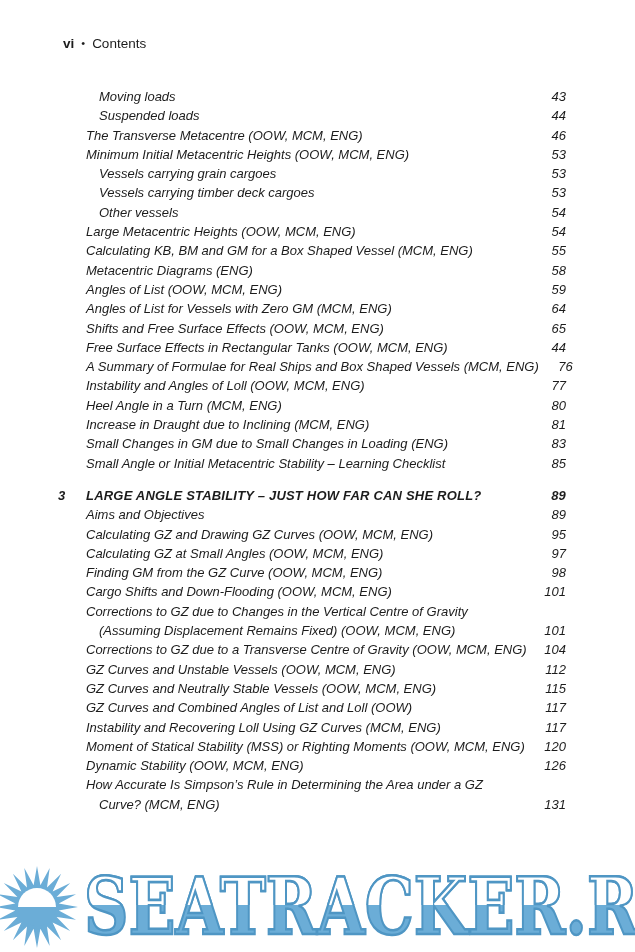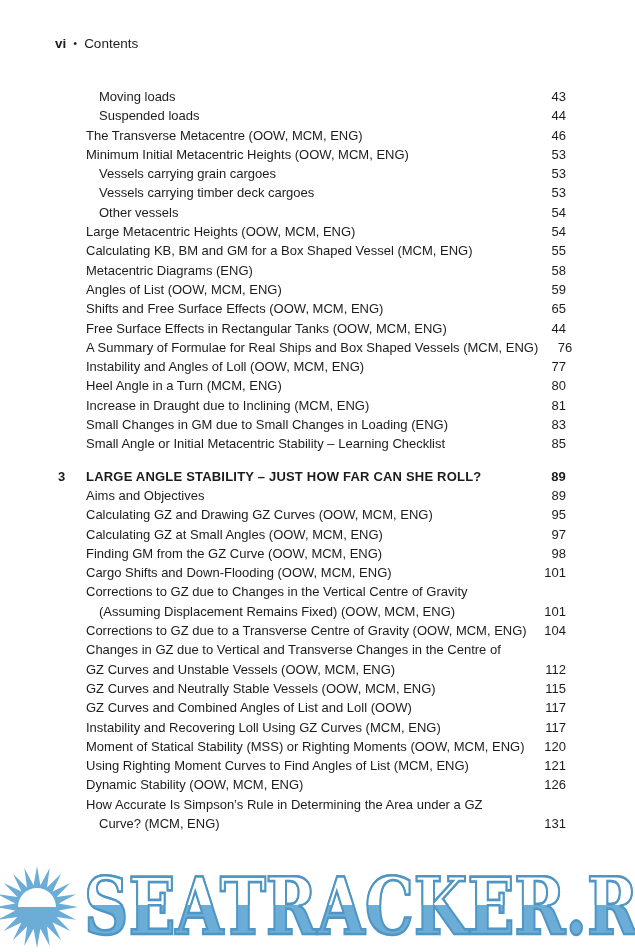--- a/index.html
+++ b/index.html
@@ -8,28 +8,28 @@
     --text-color:#1c1c1c;
     --page-bg:#ffffff;
   }
   html,body{margin:0;padding:0;}
   body{background:#e8e8e8;font-family:"Liberation Sans",sans-serif;}
   .page{
     position:relative;width:635px;height:952px;background:var(--page-bg);
     overflow:hidden;color:var(--text-color);
   }
   .header{
-    position:absolute;top:34px;left:55px;font-size:13.5px;line-height:20px;
+    position:absolute;top:34px;left:63px;font-size:13.5px;line-height:20px;
     display:flex;align-items:baseline;gap:7px;
   }
   .folio{font-weight:bold;}
   .bullet{font-size:11px;position:relative;top:-1px;}
   .toc{
     position:absolute;top:87px;left:86px;right:69px;
-    font-size:13px;line-height:19.3px;
+    font-size:13px;line-height:19.3px;font-style:italic;
   }
   .toc-row{
     display:flex;align-items:baseline;height:19.3px;position:relative;
   }
   .toc-row.bold{font-weight:bold;letter-spacing:.2px;}
   .toc-row.indent2{padding-left:13px;}
   .toc-title{flex:1 1 auto;white-space:nowrap;}
   .toc-page{flex:0 0 auto;min-width:34px;text-align:right;white-space:nowrap;}
   .chnum{
     position:absolute;left:-28px;top:0;font-weight:bold;
@@ -119,20 +119,25 @@
       <span class="toc-title">Metacentric Diagrams (ENG)</span>
       <span class="toc-page">58</span>
     </div>
       <div class="toc-row">
 
       <span class="toc-title">Angles of List (OOW, MCM, ENG)</span>
       <span class="toc-page">59</span>
     </div>
       <div class="toc-row">
 
+      <span class="toc-title">Angles of List for Vessels with Zero GM (MCM, ENG)</span>
+      <span class="toc-page">64</span>
+    </div>
+      <div class="toc-row">
+
       <span class="toc-title">Shifts and Free Surface Effects (OOW, MCM, ENG)</span>
       <span class="toc-page">65</span>
     </div>
       <div class="toc-row">
 
       <span class="toc-title">Free Surface Effects in Rectangular Tanks (OOW, MCM, ENG)</span>
       <span class="toc-page">44</span>
     </div>
       <div class="toc-row">
 
@@ -205,25 +210,20 @@
       <span class="toc-title">(Assuming Displacement Remains Fixed) (OOW, MCM, ENG)</span>
       <span class="toc-page">101</span>
     </div>
       <div class="toc-row">
 
       <span class="toc-title">Corrections to GZ due to a Transverse Centre of Gravity (OOW, MCM, ENG)</span>
       <span class="toc-page">104</span>
     </div>
       <div class="toc-row">
 
-      <span class="toc-title">Changes in GZ due to Vertical and Transverse Changes in the Centre of</span>
-      <span class="toc-page"></span>
-    </div>
-      <div class="toc-row">
-
       <span class="toc-title">GZ Curves and Unstable Vessels (OOW, MCM, ENG)</span>
       <span class="toc-page">112</span>
     </div>
       <div class="toc-row">
 
       <span class="toc-title">GZ Curves and Neutrally Stable Vessels (OOW, MCM, ENG)</span>
       <span class="toc-page">115</span>
     </div>
       <div class="toc-row">
 
@@ -232,25 +232,20 @@
     </div>
       <div class="toc-row">
 
       <span class="toc-title">Instability and Recovering Loll Using GZ Curves (MCM, ENG)</span>
       <span class="toc-page">117</span>
     </div>
       <div class="toc-row">
 
       <span class="toc-title">Moment of Statical Stability (MSS) or Righting Moments (OOW, MCM, ENG)</span>
       <span class="toc-page">120</span>
-    </div>
-      <div class="toc-row">
-
-      <span class="toc-title">Using Righting Moment Curves to Find Angles of List (MCM, ENG)</span>
-      <span class="toc-page">121</span>
     </div>
       <div class="toc-row">
 
       <span class="toc-title">Dynamic Stability (OOW, MCM, ENG)</span>
       <span class="toc-page">126</span>
     </div>
       <div class="toc-row">
 
       <span class="toc-title">How Accurate Is Simpson’s Rule in Determining the Area under a GZ</span>
       <span class="toc-page"></span>

